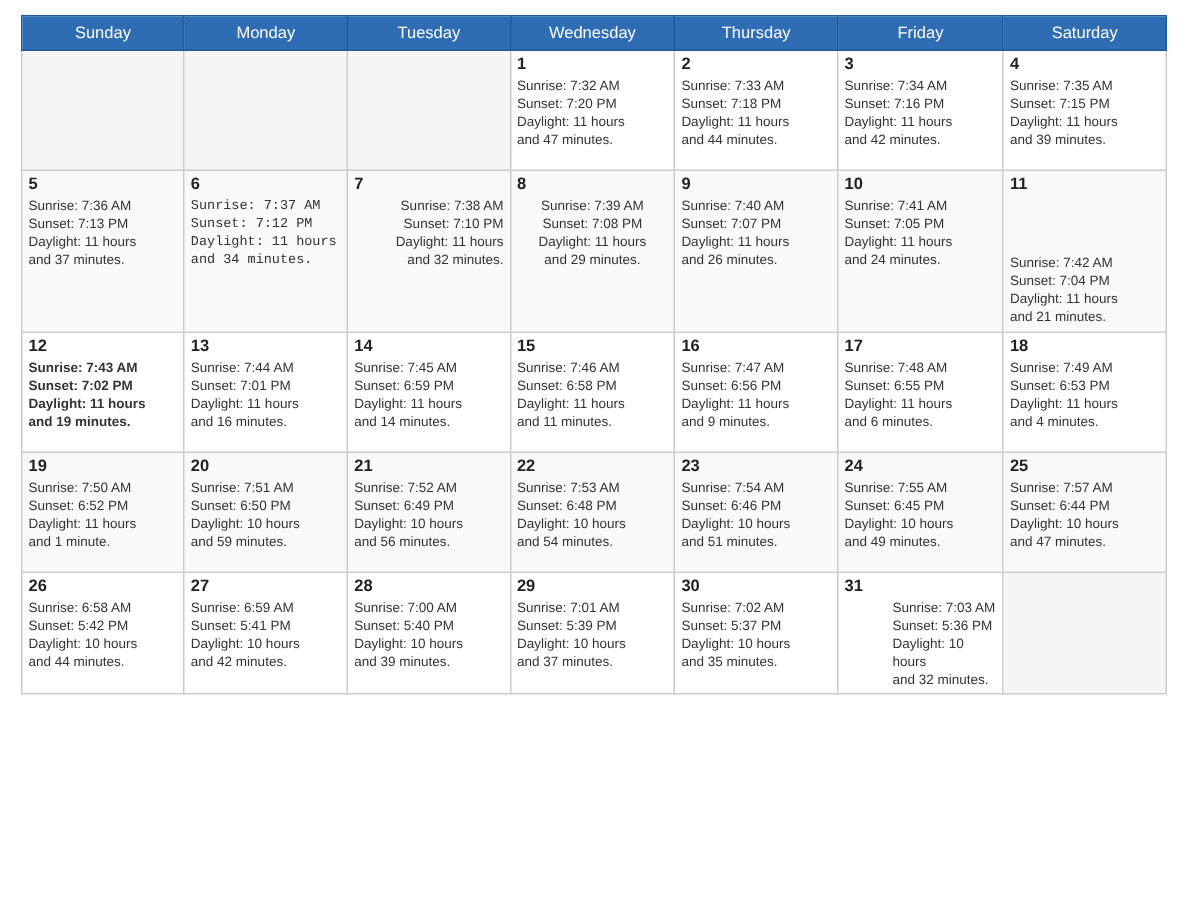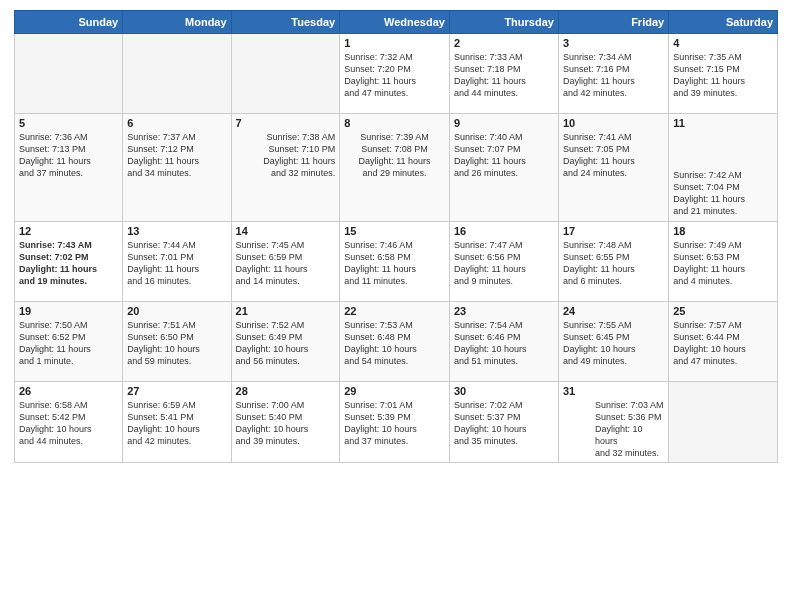--- a/index.html
+++ b/index.html
@@ -41,23 +41,23 @@
     }
     .calendar {
       width: 100%;
       border-collapse: collapse;
       border: 1px solid #ccc;
     }
     .calendar th {
       background: #2e6db4;
       color: #fff;
       font-size: 11px;
-      font-weight: bold;
+      font-weight: normal;
       padding: 5px 4px;
-      text-align: right;
+      text-align: center;
       border: 1px solid #1e5a9c;
       margin-top: 40px;
     }
     .calendar td {
       vertical-align: top;
       border: 1px solid #ccc;
       padding: 3px 4px;
       width: 113px;
       height: 80px;
       background: #fff;
@@ -136,21 +136,21 @@
         <tr>
           <td>
             <div class="day-num">5</div>
             <div class="cell-text" style="white-space: pre-line;">Sunrise: 7:36 AM
 Sunset: 7:13 PM
 Daylight: 11 hours
 and 37 minutes.</div>
           </td>
           <td>
             <div class="day-num">6</div>
-            <div class="cell-text" style="white-space: pre-line;">Sunrise: 7:37 AM
+            <div class="cell-text" style="white-space: pre-line; font-family: Liberation Mono, monospace;">Sunrise: 7:37 AM
 Sunset: 7:12 PM
 Daylight: 11 hours
 and 34 minutes.</div>
           </td>
           <td>
             <div class="day-num">7</div>
             <div class="cell-text" style="white-space: pre-line; text-align: right;">Sunrise: 7:38 AM
 Sunset: 7:10 PM
 Daylight: 11 hours
 and 32 minutes.</div>

